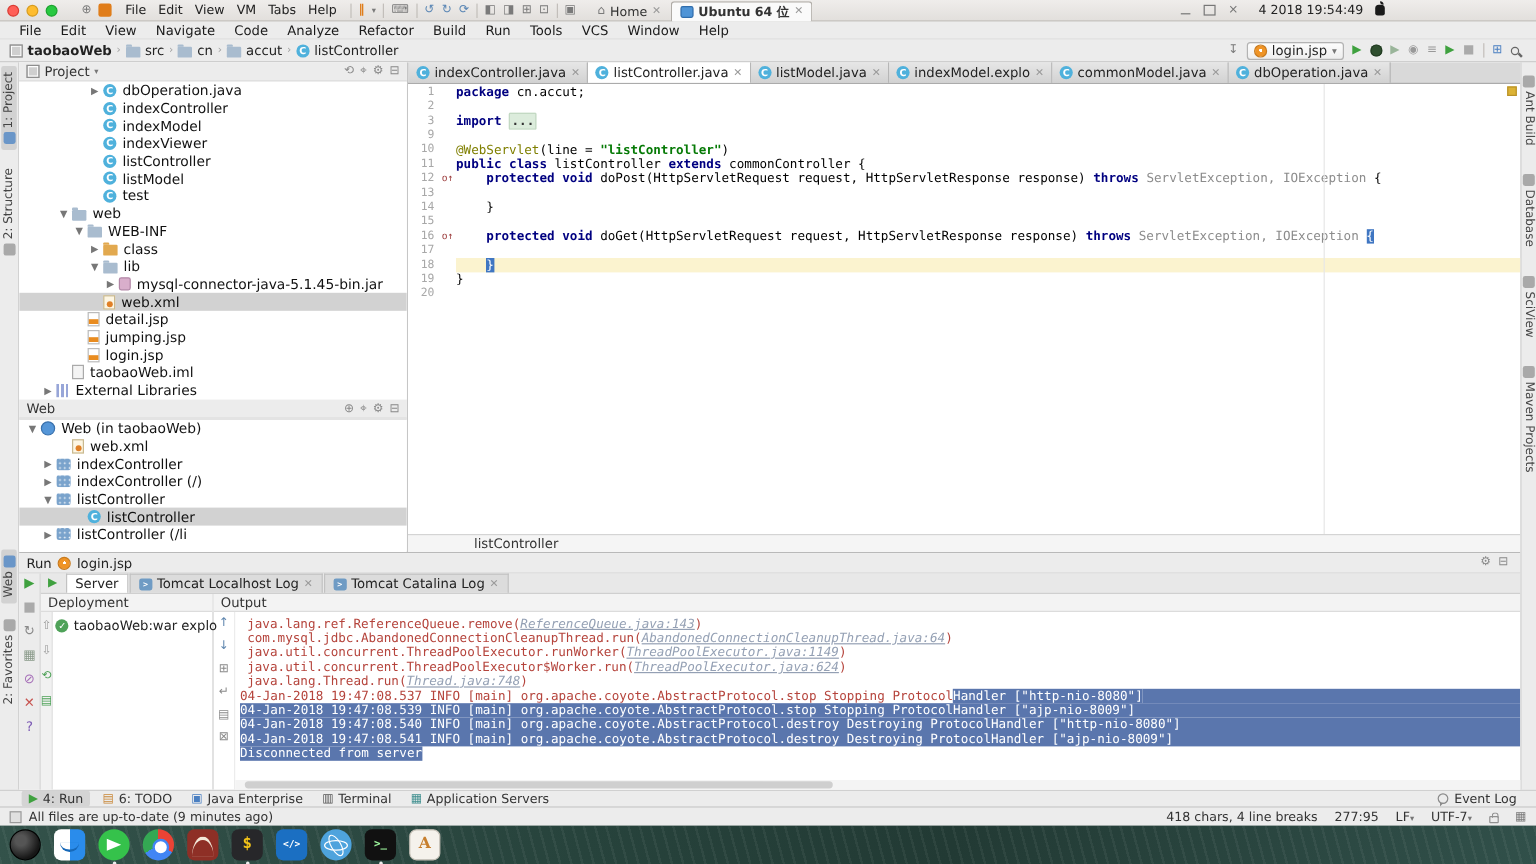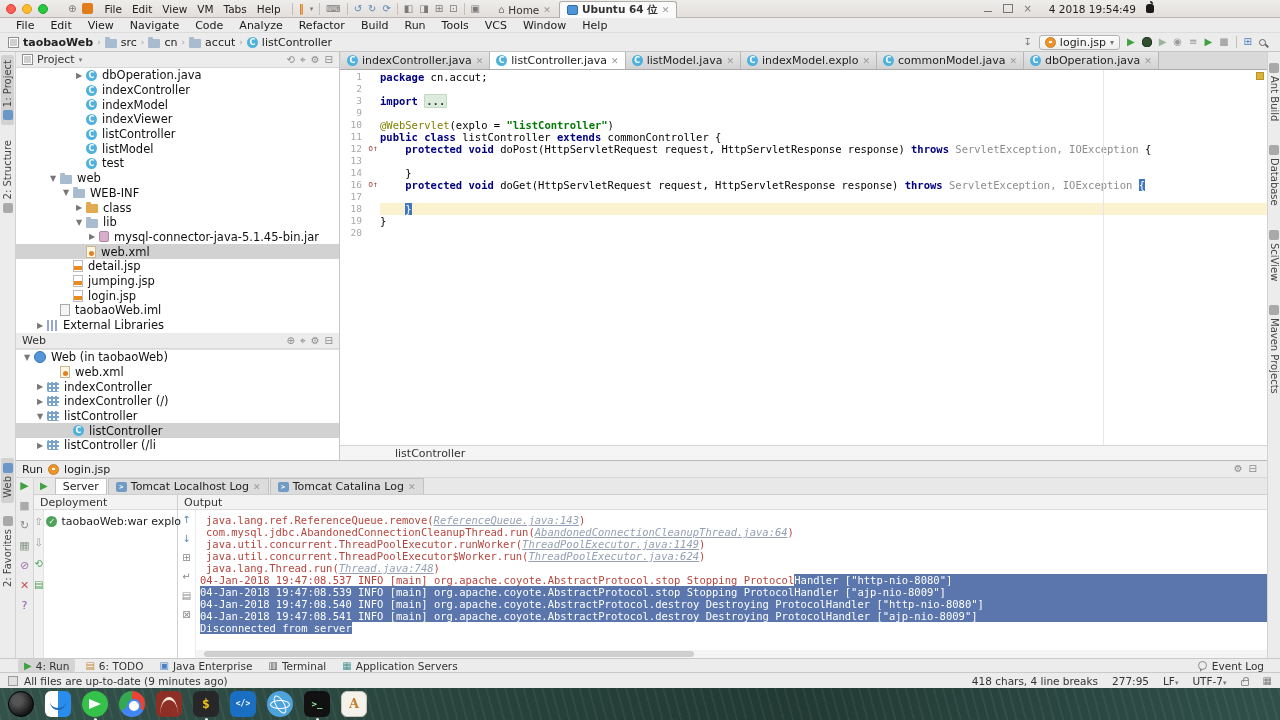--- a/index.html
+++ b/index.html
@@ -546,25 +546,26 @@
                 <span class="x">✕</span>
               </div>
             </div>
           <div class="codearea" id="codearea">
             <div class="guide"></div>
             <div class="inspect-mark"></div>
           <div class="lrow"><span class="lnum">1</span><span class="licon"></span><span class="ltext"><span class="seg-kw">package</span><span class="seg-pl"> cn.accut;</span></span></div>
               <div class="lrow"><span class="lnum">2</span><span class="licon"></span><span class="ltext"></span></div>
               <div class="lrow"><span class="lnum">3</span><span class="licon"></span><span class="ltext"><span class="seg-kw">import</span><span class="seg-pl"> </span><span class="seg-fold">...</span></span></div>
               <div class="lrow"><span class="lnum">9</span><span class="licon"></span><span class="ltext"></span></div>
-              <div class="lrow"><span class="lnum">10</span><span class="licon"></span><span class="ltext"><span class="seg-ann">@WebServlet</span><span class="seg-pl">(explo = </span><span class="seg-str">"listController"</span><span class="seg-pl">)</span></span></div>
+              <div class="lrow"><span class="lnum">10</span><span class="licon"></span><span class="ltext"><span class="seg-ann">@WebServlet</span><span class="seg-pl">(line = </span><span class="seg-str">"listController"</span><span class="seg-pl">)</span></span></div>
               <div class="lrow"><span class="lnum">11</span><span class="licon"></span><span class="ltext"><span class="seg-kw">public class</span><span class="seg-pl"> listController </span><span class="seg-kw">extends</span><span class="seg-pl"> commonController {</span></span></div>
               <div class="lrow"><span class="lnum">12</span><span class="licon">o↑</span><span class="ltext"><span class="seg-pl">    </span><span class="seg-kw">protected void</span><span class="seg-pl"> doPost(HttpServletRequest request, HttpServletResponse response) </span><span class="seg-kw">throws</span><span class="seg-pl"> </span><span class="seg-gr">ServletException, IOException</span><span class="seg-pl"> {</span></span></div>
               <div class="lrow"><span class="lnum">13</span><span class="licon"></span><span class="ltext"></span></div>
               <div class="lrow"><span class="lnum">14</span><span class="licon"></span><span class="ltext"><span class="seg-pl">    }</span></span></div>
+              <div class="lrow"><span class="lnum">15</span><span class="licon"></span><span class="ltext"></span></div>
               <div class="lrow"><span class="lnum">16</span><span class="licon">o↑</span><span class="ltext"><span class="seg-pl">    </span><span class="seg-kw">protected void</span><span class="seg-pl"> doGet(HttpServletRequest request, HttpServletResponse response) </span><span class="seg-kw">throws</span><span class="seg-pl"> </span><span class="seg-gr">ServletException, IOException</span><span class="seg-pl"> </span><span class="seg-sel">{</span></span></div>
               <div class="lrow"><span class="lnum">17</span><span class="licon"></span><span class="ltext"></span></div>
               <div class="lrow cur"><span class="lnum">18</span><span class="licon"></span><span class="ltext"><span class="seg-pl">    </span><span class="seg-sel">}</span></span></div>
               <div class="lrow"><span class="lnum">19</span><span class="licon"></span><span class="ltext"><span class="seg-pl">}</span></span></div>
               <div class="lrow"><span class="lnum">20</span><span class="licon"></span><span class="ltext"></span></div>
             </div>
           <div class="ecrumb">
             <span>listController</span>
           </div>
         </div>

